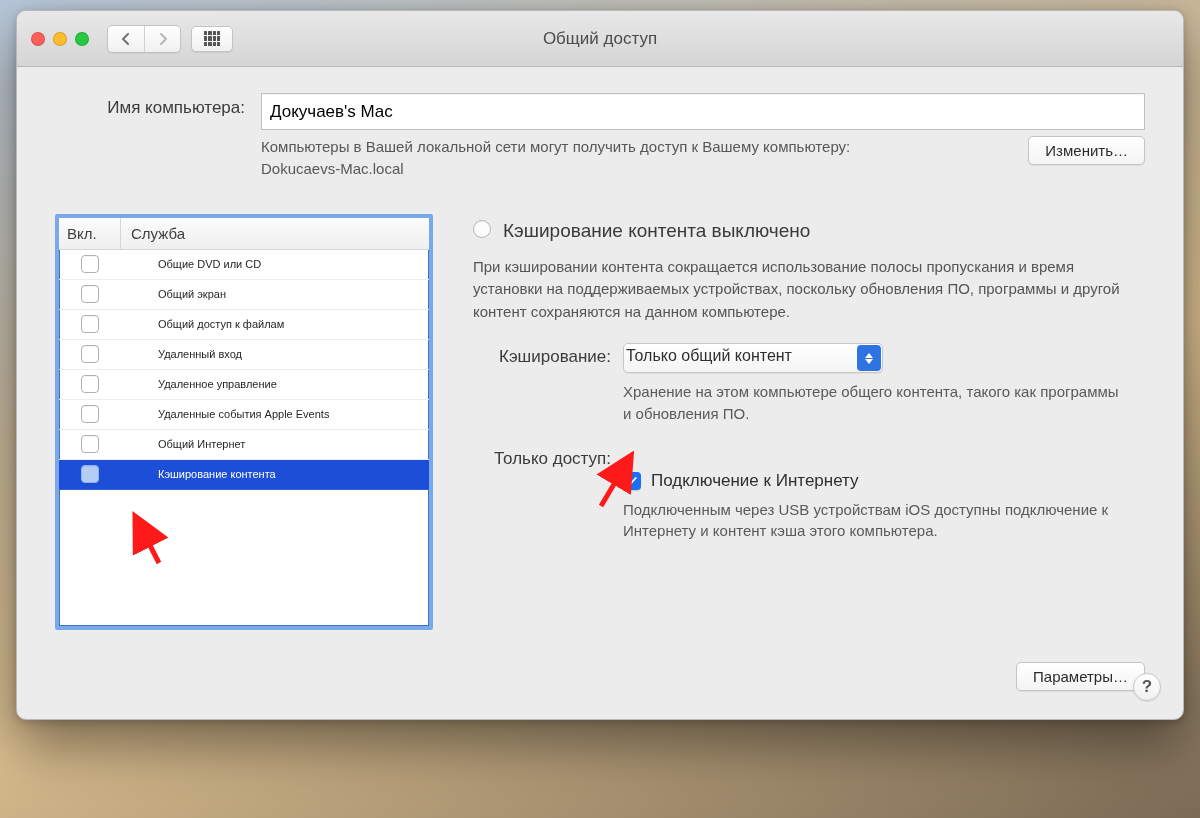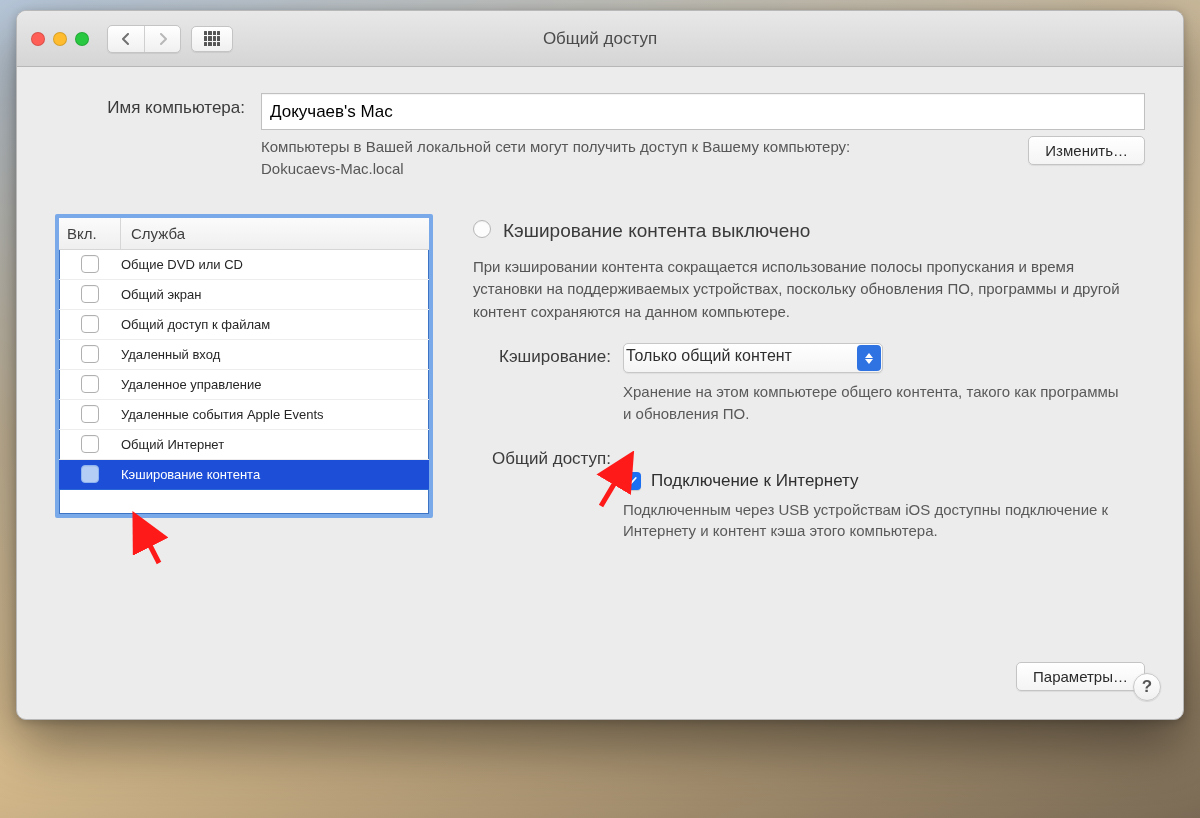--- a/index.html
+++ b/index.html
@@ -88,37 +88,37 @@
     font-size:15px;color:#2b2b2b; white-space:nowrap;
     display:inline-flex;align-items:center;justify-content:center;
   }
 
   .split {
     display:grid; grid-template-columns: 378px 1fr; gap: 40px; margin-top: 34px;
   }
   .listpanel {
     border:4px solid #7aa9e9; border-radius:2px; background:#fff;
     box-shadow:0 0 0 1px #3d73c5 inset;
-    display:flex; flex-direction:column; height: 304px;
+    display:flex; flex-direction:column; height: 416px;
   }
   .listhead {
     display:flex; border-bottom:1px solid #d6d6d6;
     background:linear-gradient(#fbfbfb,#efefef);
     font-size:15px; color:#3f3f3f;
   }
   .lh-on { width:62px; padding:7px 8px; border-right:1px solid #d6d6d6;}
   .lh-svc{ flex:1; padding:7px 10px;}
   .listbody{ flex:1; overflow:auto;}
   .row {
     display:flex; align-items:center; height:30px;
     border-bottom:1px solid #ededed;
   }
   .row.sel{ background:#1d4ed8; color:#fff; border-bottom-color:#2a68d8;}
   .row .chkcell{ width:62px; display:flex; justify-content:center;}
-  .row .txt{ font-size:13px; padding-right:6px; white-space:nowrap; overflow:hidden; text-overflow:ellipsis;}
+  .row .txt{ font-size:11px; padding-right:6px; white-space:nowrap; overflow:hidden; text-overflow:ellipsis;margin-left:37px;}
   .chk {
     width:18px;height:18px;border:1px solid #b0b0b0;border-radius:4px;background:#fff;
     box-shadow: inset 0 1px 0 rgba(0,0,0,0.04);
   }
   .row.sel .chk{ border-color:#8fb4ef; background:#b4cdf4; }
 
   .right { font-size:16px; color:#2f2f2f; position:relative;}
   .statusline{ display:flex; align-items:flex-start; gap:12px; font-size:19px; color:#3a3a3a; margin-top:6px;}
   .radio {
     width:18px;height:18px;border:1.5px solid #b6b6b6;border-radius:50%;background:#fcfcfc;
@@ -295,21 +295,21 @@
           <div>
             <div class="selectwrap">
               <div class="select">Только общий контент</div>
               <div class="selarrow"></div>
             </div>
             <div class="subdesc" style="max-width:500px;">Хранение на этом компьютере общего контента, такого как программы и обновления ПО.</div>
           </div>
         </div>
 
         <div class="kvrow" style="position:relative;">
-          <div class="kvlab">Общий доступ:</div>
+          <div class="kvlab">Только доступ:</div>
           <div style="flex:1;margin-top:26px;">
             <div style="display:flex;align-items:center;gap:10px;">
               <div class="cbx">
                 <svg viewBox="0 0 16 16">
                     <path d="M3 8.5 L6.2 11.5 L13 4" fill="none" stroke="#fff" stroke-width="2.4" stroke-linecap="round" stroke-linejoin="round"></path>
                   </svg>
               </div>
               <div style="font-size:17px;">Подключение к Интернету</div>
             </div>
             <div class="subdesc" style="max-width:520px;">Подключенным через USB устройствам iOS доступны подключение к Интернету и контент кэша этого компьютера.</div>

